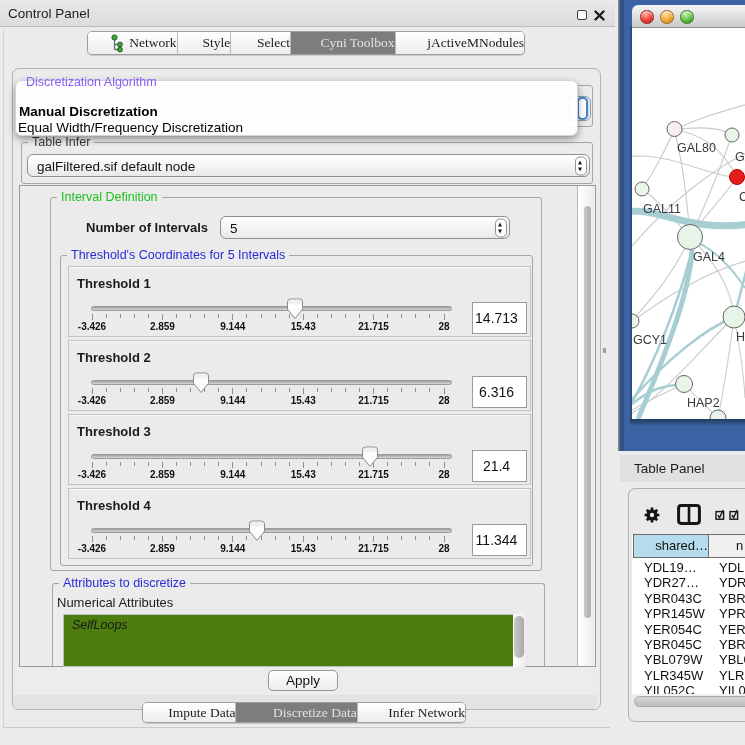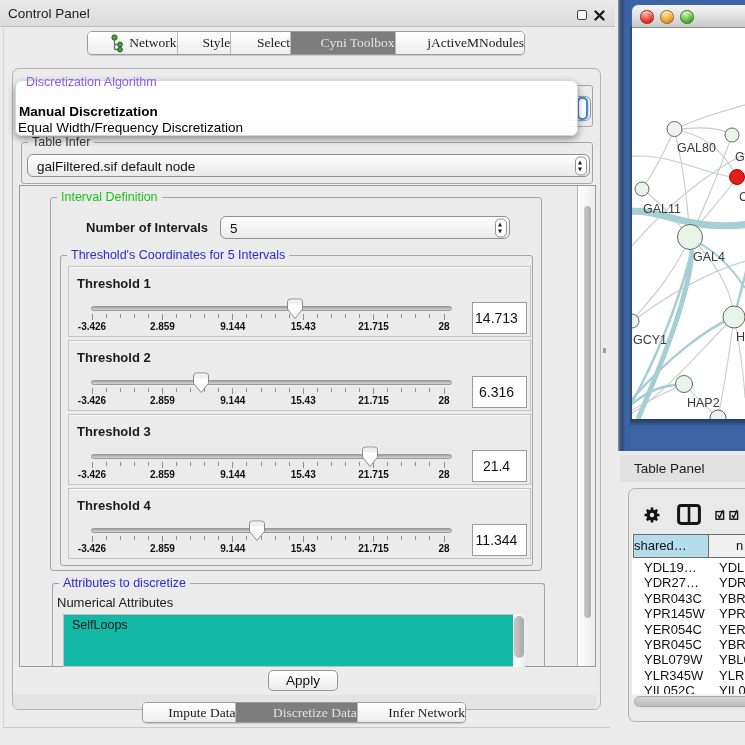--- a/index.html
+++ b/index.html
@@ -53,21 +53,21 @@
 .ticks { position:absolute; left:0; top:47px; height:6px; }
 .tk { position:absolute; width:1px; height:4px; background:#8f8f8f; display:block; }
 .tk.M { height:6px; }
 .tklabels span { position:absolute; top:54px; width:60px; text-align:center;
   font-size:10px; font-weight:bold; color:#111; }
 .thumb { position:absolute; top:31px; }
 .vbox { position:absolute; left:403px; top:35px; width:55px; height:32px; background:#fff;
   border:1px solid #9a9a9a; font-size:14px; color:#111; text-align:center; padding-right:6px; line-height:30px; }
 
 #attrlist { position:absolute; left:63px; top:614px; width:462px; height:53px;
-  background:#14b8a6; border:1px solid #bdbdbd; font-size:12.5px; color:#1a1a1a; overflow:hidden; }
+  background:#4d7c0f; border:1px solid #bdbdbd; font-size:12.5px; color:#1a1a1a; overflow:hidden;font-style:italic; }
 #attrlist div { padding-left:8px; height:14.6px; line-height:14.6px; margin-top:0; }
 #attrlist { padding-top:3px; }
 #listsb { position:absolute; left:513px; top:614px; width:12px; height:53px;
   background:linear-gradient(90deg,#fff,#eee); }
 #listsb .th { position:absolute; left:1px; top:2px; width:10px; height:42px; border-radius:5px;
   background:linear-gradient(90deg,#c9c9c9,#a9a9a9); }
 
 #applyrow { position:absolute; left:13px; top:667px; width:584px; height:28px; background:#ececec; }
 #applybtn { position:absolute; left:255px; top:3px; width:70px; height:21px;
   background:linear-gradient(#ffffff,#ececec); border:1px solid #979797; border-radius:5px;
@@ -94,21 +94,21 @@
   overflow:hidden; }
 
 #tpstrip { position:absolute; left:620px; top:455px; width:125px; height:27px;
   background:#e1e1e1; }
 #tpstrip .t { position:absolute; left:14px; top:6px; font-size:13.5px; color:#1d1d1d; }
 #tbox { position:absolute; left:628px; top:488px; width:130px; height:234px;
   border:1px solid #b0b0b0; border-radius:7px; background:#e9e9e9; }
 #ttable { position:absolute; left:632px; top:534px; width:113px; height:174px; background:#fff;
   font-size:13px; color:#111; overflow:hidden; }
 .hdr { position:absolute; top:0; height:24px; border:1.5px solid #6e6e6e; border-right:none;
-  text-align:left; line-height:22px; }
+  text-align:right; line-height:22px; }
 .hrow { position:absolute; left:12px; font-size:13px; color:#111; }
 #hscroll { position:absolute; left:632px; top:694px; width:113px; height:14px;
   background:linear-gradient(#f2f2f2,#e4e4e4); }
 #hscroll .th { position:absolute; left:2px; top:1.5px; width:150px; height:11px; border-radius:5.5px;
   background:linear-gradient(#d6d6d6,#bcbcbc); border:0.5px solid #aaa; }
 </style>
 </head>
 <body>
 
 <div id="titlebar">

